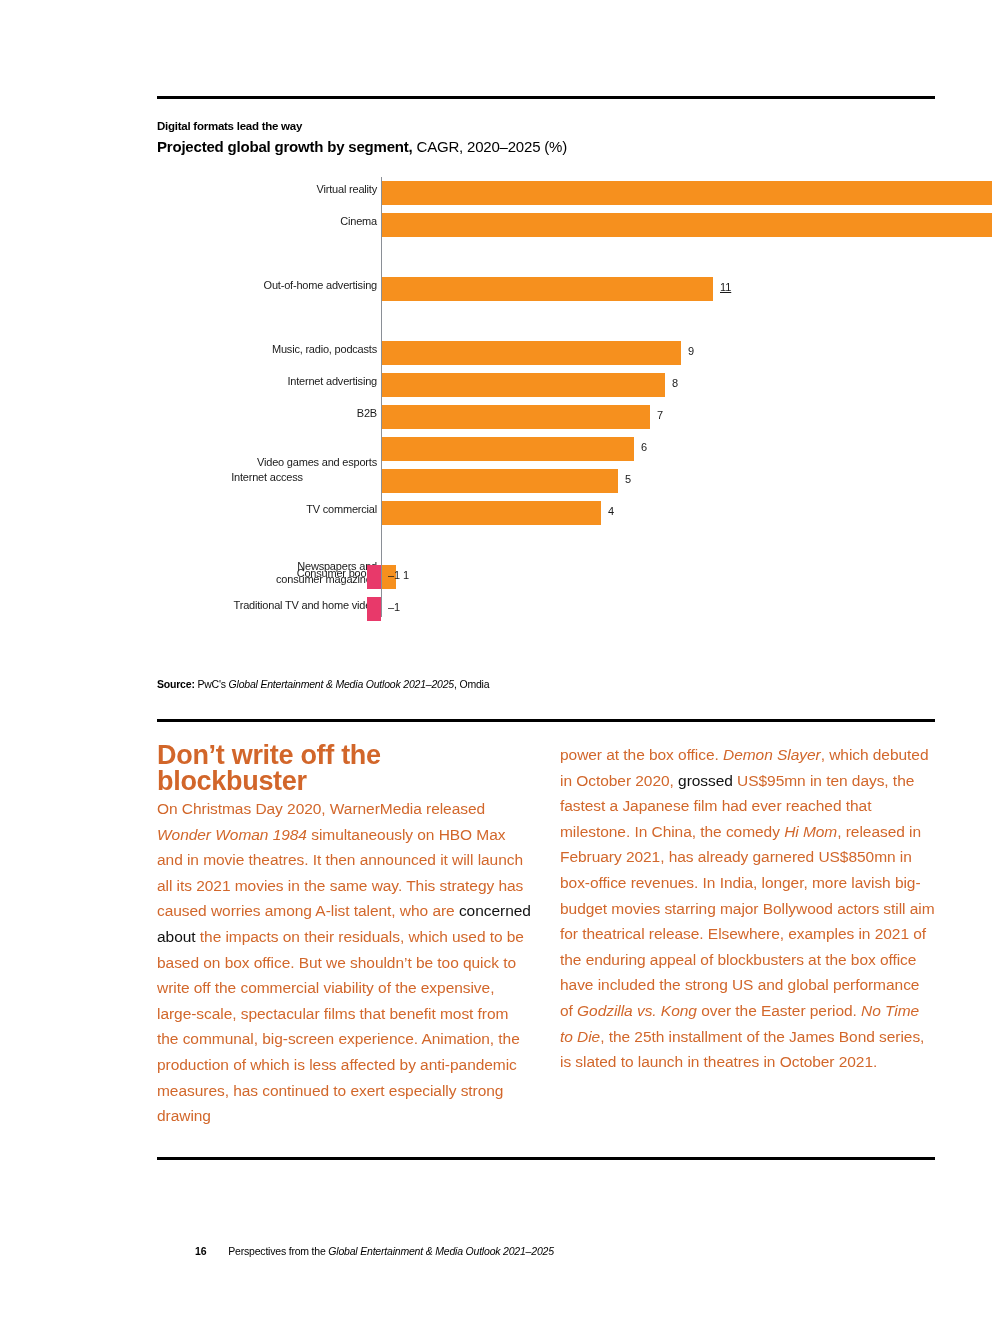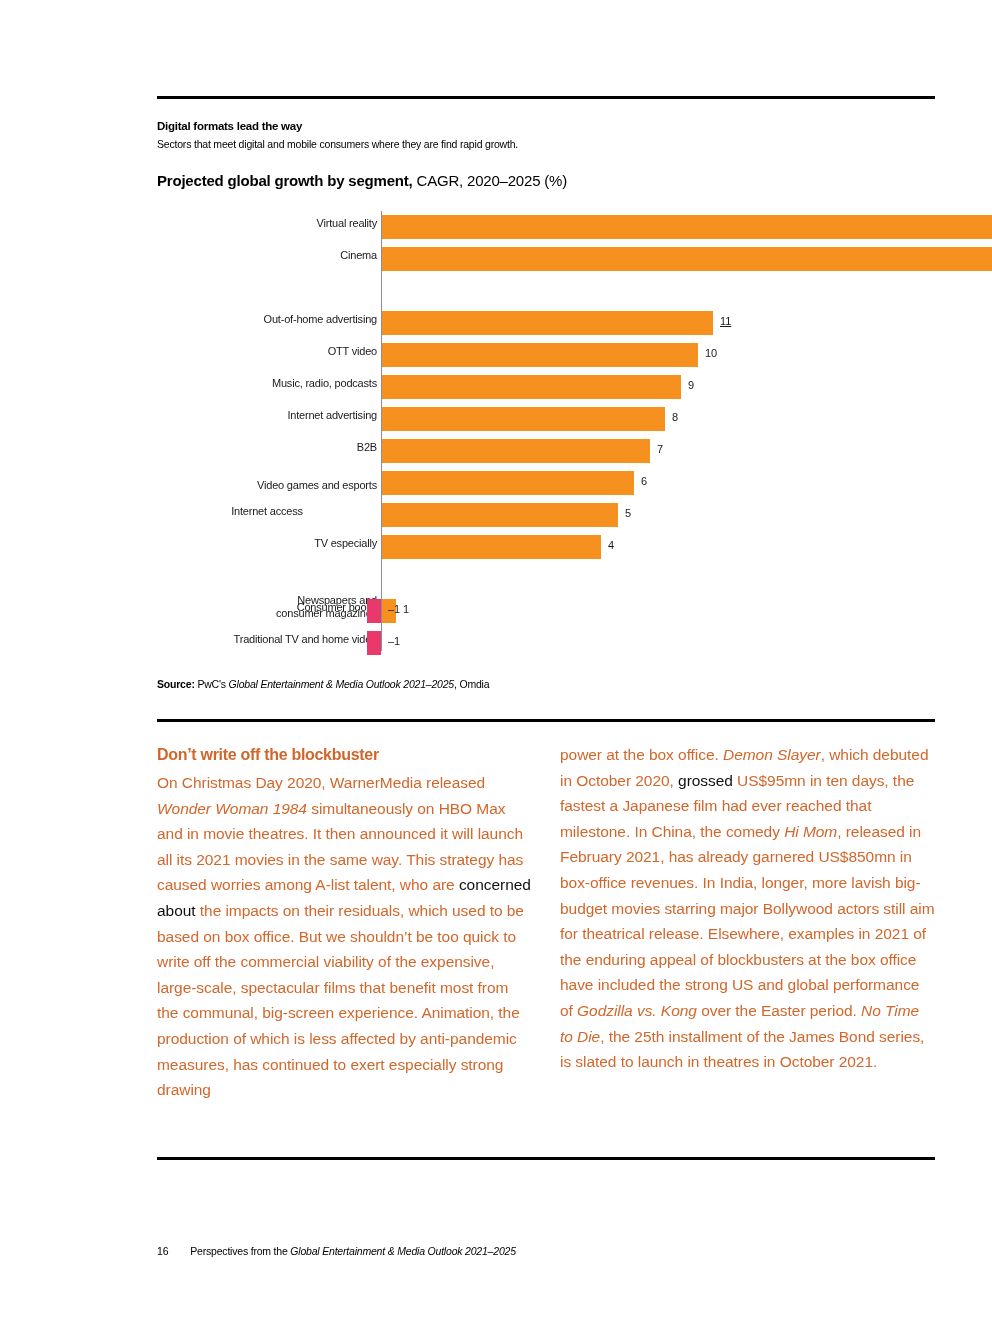--- a/index.html
+++ b/index.html
@@ -131,21 +131,21 @@
   }
   .col {
     position: absolute;
     top: 0;
     width: 375px;
   }
   .col-left  { left: 0; }
   .col-right { left: 403px; }
 
   .headline {
-    font-size: 16px;
+    font-size: 27px;
     font-weight: bold;
     color: #D2662A;
     letter-spacing: -0.3px;
     margin: 0 0 2px 0;
     line-height: 26px;
   }
   .body-text {
     font-size: 15.5px;
     line-height: 25.6px;
     color: #D2672B;
@@ -157,84 +157,78 @@
 
   
   .footer {
     position: absolute;
     top: 1245px;
     left: 0;
     font-size: 10.5px;
     letter-spacing: -0.2px;
     color: #000;
   }
-  .footer .pg { font-weight: normal; margin-right: 22px; }
+  .footer .pg { font-weight: bold; margin-right: 22px; margin-left: 38px; }
   .footer i { font-style: italic; }
 </style>
 </head>
 <body>
 
 <div class="page">
 
   <div class="rule rule-top"></div>
 
   <div class="chart-block">
     <div class="chart-title">Digital formats lead the way</div>
-    <div class="chart-subtitle">Sectors that meet digital and mobile consumers where they are find rapid growth.</div>
     <div class="chart-axis-caption">
       <b>Projected global growth by segment,</b><span> CAGR, 2020–2025 (%)</span>
     </div>
 
     <div class="plot" id="plot">
       <div class="baseline"></div>
     <div class="row" style="top: 0px;">
           <div class="cat-label" style="top: 6px;">Virtual reality</div>
           <div class="bar pos" style="left: 225px; width: 633px;"></div>
         </div>
         <div class="row" style="top: 32px;">
           <div class="cat-label" style="top: 6px;">Cinema</div>
           <div class="bar pos" style="left: 225px; width: 619px;"></div>
         </div>
         <div class="row" style="top: 96px;">
           <div class="cat-label" style="top: 6px;">Out-of-home advertising</div>
           <div class="bar pos" style="left: 225px; width: 331px;"></div>
           <div class="val" style="left: 563px; text-decoration: underline;">11</div>
         </div>
-        <div class="row" style="top: 128px;">
-          <div class="cat-label" style="top: 6px;">OTT video</div>
-          <div class="bar pos" style="left: 225px; width: 316px;"></div>
-          <div class="val" style="left: 548px;">10</div>
-        </div>
         <div class="row" style="top: 160px;">
           <div class="cat-label" style="top: 6px;">Music, radio, podcasts</div>
           <div class="bar pos" style="left: 225px; width: 299px;"></div>
           <div class="val" style="left: 531px;">9</div>
         </div>
         <div class="row" style="top: 192px;">
           <div class="cat-label" style="top: 6px;">Internet advertising</div>
           <div class="bar pos" style="left: 225px; width: 283px;"></div>
           <div class="val" style="left: 515px;">8</div>
         </div>
         <div class="row" style="top: 224px;">
           <div class="cat-label" style="top: 6px;">B2B</div>
           <div class="bar pos" style="left: 225px; width: 268px;"></div>
           <div class="val" style="left: 500px;">7</div>
         </div>
         <div class="row" style="top: 256px;">
-          <div class="cat-label" style="top: 12px;">Video games and esports</div>
+          <div class="cat-label" style="top: 23px;">Video games and esports</div>
           <div class="bar pos" style="left: 225px; width: 252px;"></div>
           <div class="val" style="left: 484px;">6</div>
         </div>
         <div class="row" style="top: 288px;">
           <div class="cat-label" style="top: 6px; text-align: center;">Internet access</div>
           <div class="bar pos" style="left: 225px; width: 236px;"></div>
           <div class="val" style="left: 468px;">5</div>
         </div>
         <div class="row" style="top: 320px;">
-          <div class="cat-label" style="top: 6px;">TV especially</div>
+          <div class="cat-label" style="top: 6px;">TV commercial</div>
           <div class="bar pos" style="left: 225px; width: 219px;"></div>
           <div class="val" style="left: 451px;">4</div>
         </div>
         <div class="row" style="top: 352px; margin-top: 32px;">
           <div class="cat-label" style="top: 6px;">Consumer books</div>
           <div class="bar pos" style="left: 225px; width: 14px;"></div>
           <div class="val" style="left: 246px;">1</div>
         </div>
         <div class="row" style="top: 384px;">
           <div class="cat-label two-line" style="top: -1px;">Newspapers and<br>consumer magazines</div>

